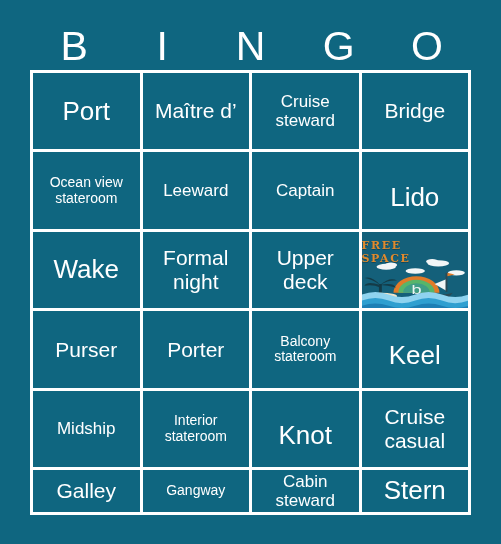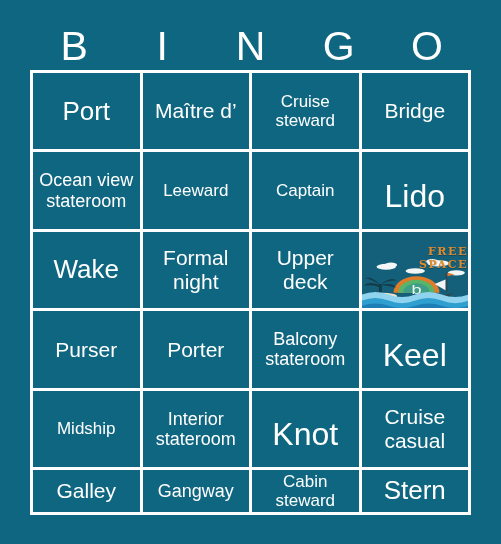--- a/index.html
+++ b/index.html
@@ -64,51 +64,50 @@
     position: relative;
     padding: 2px;
     box-sizing: border-box;
   }
   .cell .txt {
     display: block;
     width: 100%;
     line-height: 1.12;
     word-wrap: break-word;
   }
-  .sz-xl .txt { font-size: 32px; margin-top: 13px; }
+  .sz-xl .txt { font-size: 26px; margin-top: 13px; }
   .sz-lg .txt { font-size: 26px; }
   .sz-md .txt { font-size: 21px; }
   .sz-sm .txt { font-size: 17px; }
-  .sz-xs .txt { font-size: 18px; }
+  .sz-xs .txt { font-size: 14px; }
 
   
   .free-cell {
     padding: 0;
     background: #14607a;
   }
   .free-art {
     position: absolute;
     inset: 0;
     overflow: hidden;
   }
   .free-label {
     position: absolute;
-    top: 13px;
+    top: 7px;
     left: 0;
     right: 0;
-    text-align: right;
+    text-align: left;
     color: #e08a2e;
     font-family: "DejaVu Serif", serif;
     font-weight: bold;
     font-size: 11px;
     letter-spacing: 1.6px;
     line-height: 13px;
     z-index: 5;
     text-shadow: 0 1px 0 rgba(0,0,0,0.25);
-    margin-left: 26px;
   }
 </style>
 </head>
 <body>
 
 <div class="card">
 
   <div class="header-row">
     <div class="header-letter">B</div>
     <div class="header-letter">I</div>

